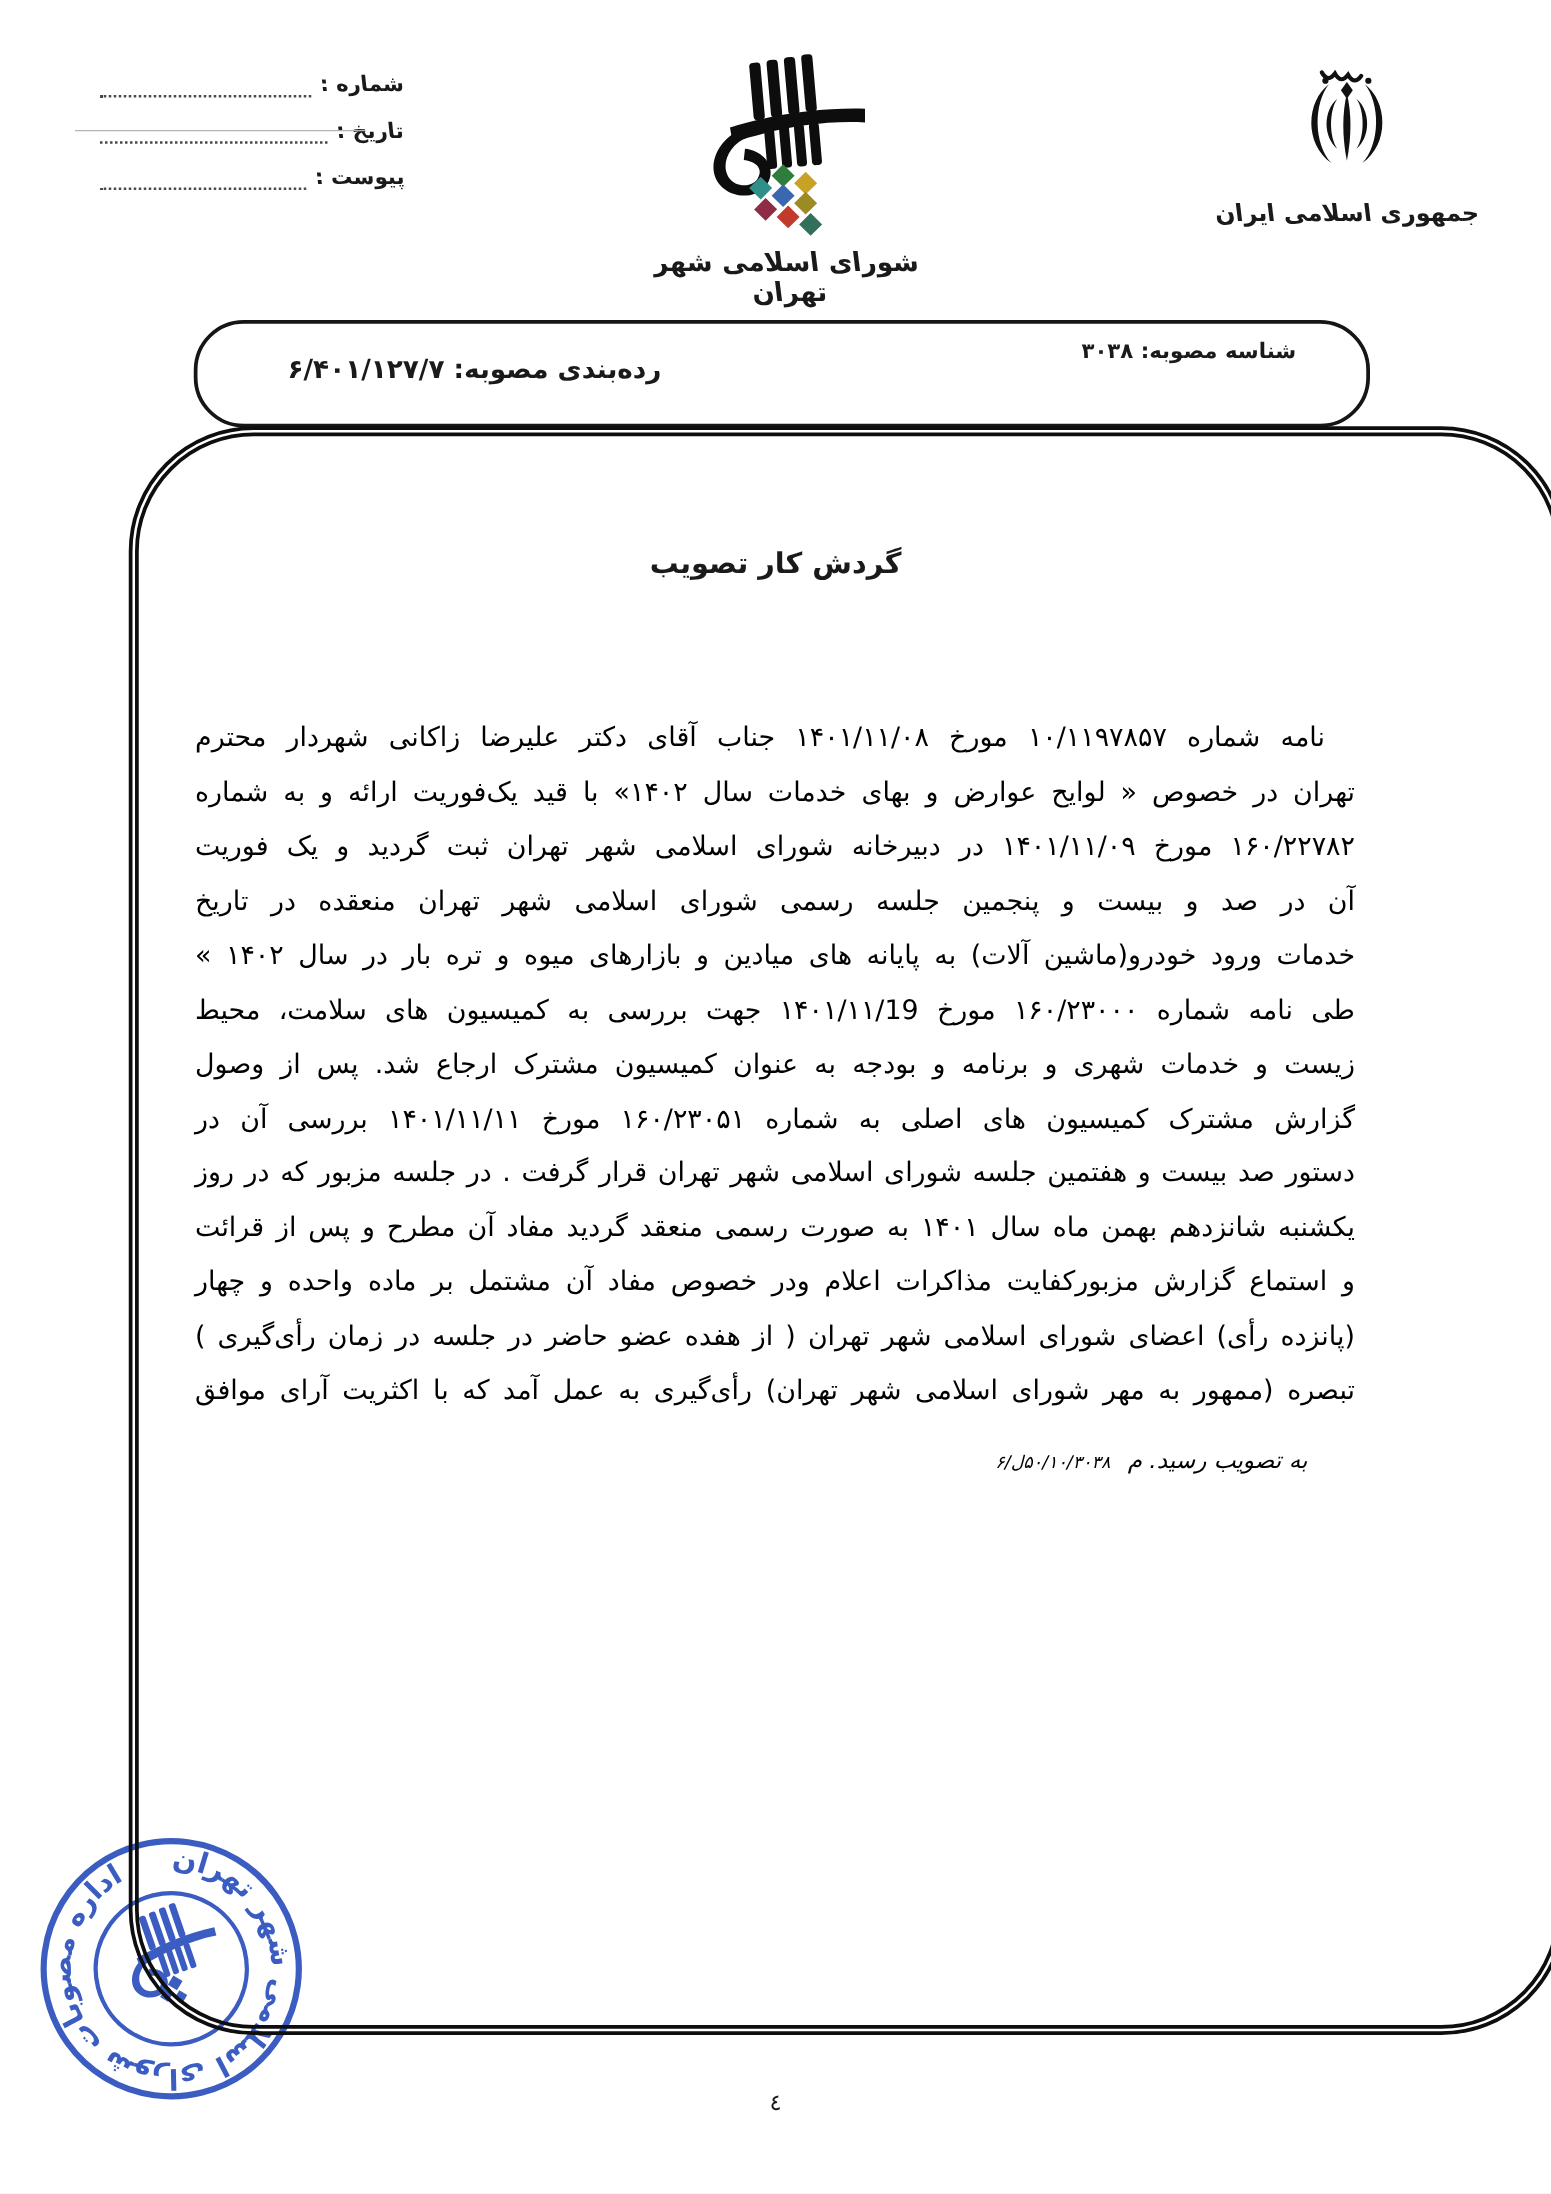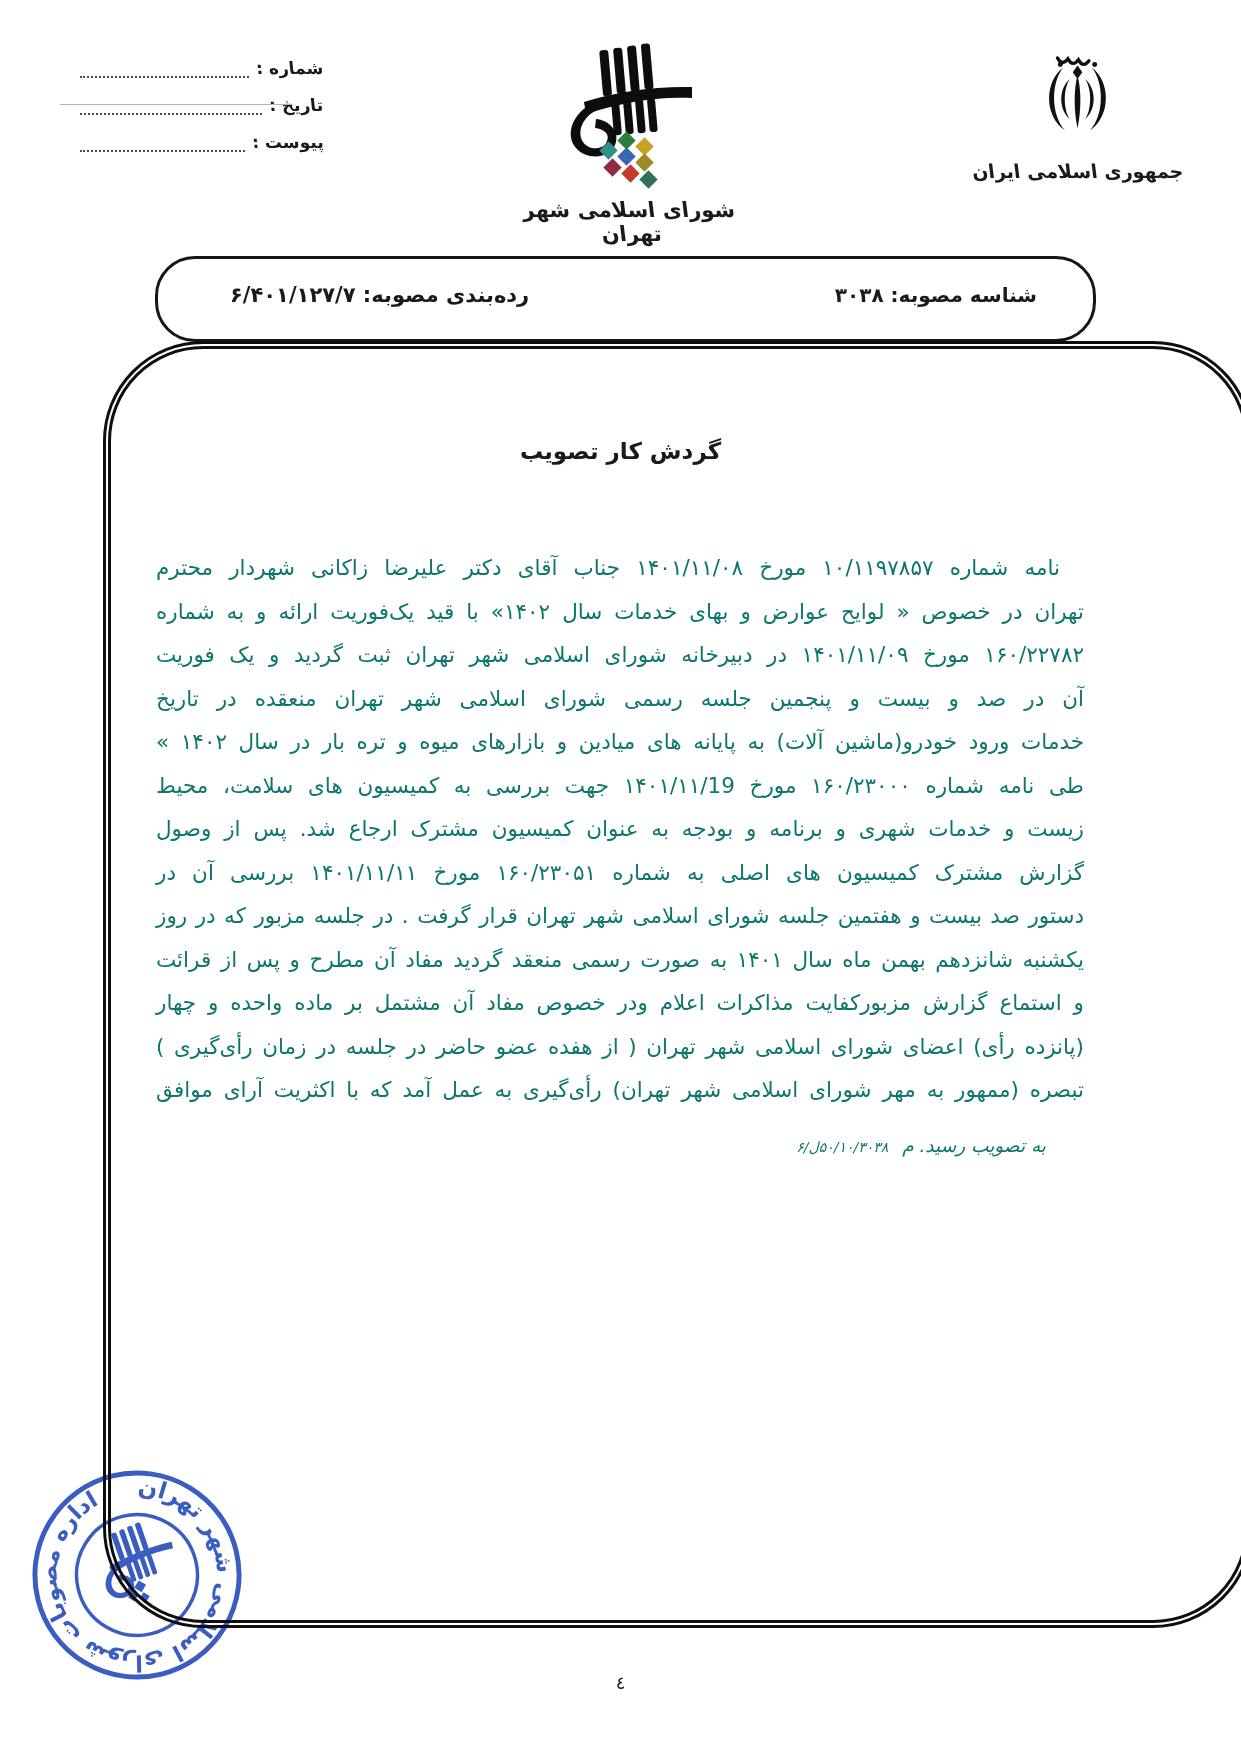--- a/index.html
+++ b/index.html
@@ -18,38 +18,38 @@
   .center-logo{position:absolute; left:495px; top:42px; width:270px; text-align:center;}
   .center-logo .caption{font-size:21px; font-weight:bold; transform:skewX(7deg); margin-top:2px;}
   
   .emblem{position:absolute; left:960px; top:48px; width:235px; text-align:center;}
   .emblem .caption{font-size:19px; font-weight:bold; transform:skewX(7deg); margin-top:8px;}
   
   .id-bar{
     position:absolute; left:155px; top:256px; width:935px; height:80px;
     border:3px solid #161616; border-radius:40px; direction:rtl;
   }
-  .id-bar .id-right{position:absolute; right:56px; top:24px; font-size:20px; font-weight:bold;}
+  .id-bar .id-right{position:absolute; right:56px; top:12px; font-size:17px; font-weight:bold;}
   .id-bar .id-left{position:absolute; left:72px; top:24px; font-size:21px; font-weight:bold;}
   
   .stamp{position:absolute; left:28px; top:1466px; width:218px; height:218px;
     transform:rotate(-14deg); opacity:0.92; z-index:1;}
   
   .main-frame{
     position:absolute; left:103px; top:341px; width:1134px; height:1271px;
     border:8px double #0e0e0e; border-radius:100px; z-index:2; pointer-events:none;
   }
   .doc-title{
     position:absolute; left:0; right:0; top:438px; text-align:center; z-index:3;
     font-size:23px; font-weight:bold; letter-spacing:0.5px;
   }
   
   .body-text{
-    position:absolute; left:156px; top:546px; width:928px; z-index:3;
-    direction:rtl; font-size:21.5px; line-height:43.5px; color:#0f766e;
+    position:absolute; left:156px; top:569px; width:928px; z-index:3;
+    direction:rtl; font-size:21.5px; line-height:43.5px; color:#000000;
   }
   .line{text-align:justify; text-align-last:justify;}
   .line.first{text-indent:24px;}
   .closing-line{
     text-align:right; text-align-last:right; padding-left:0; padding-right:38px;
     margin-top:12px; font-size:18.5px;font-style:italic;
   }
   .closing-code{font-size:14px; margin-right:8px; letter-spacing:0.5px;}
   
   .page-num{position:absolute; left:0; right:0; top:1672px; text-align:center; font-size:18px;}

